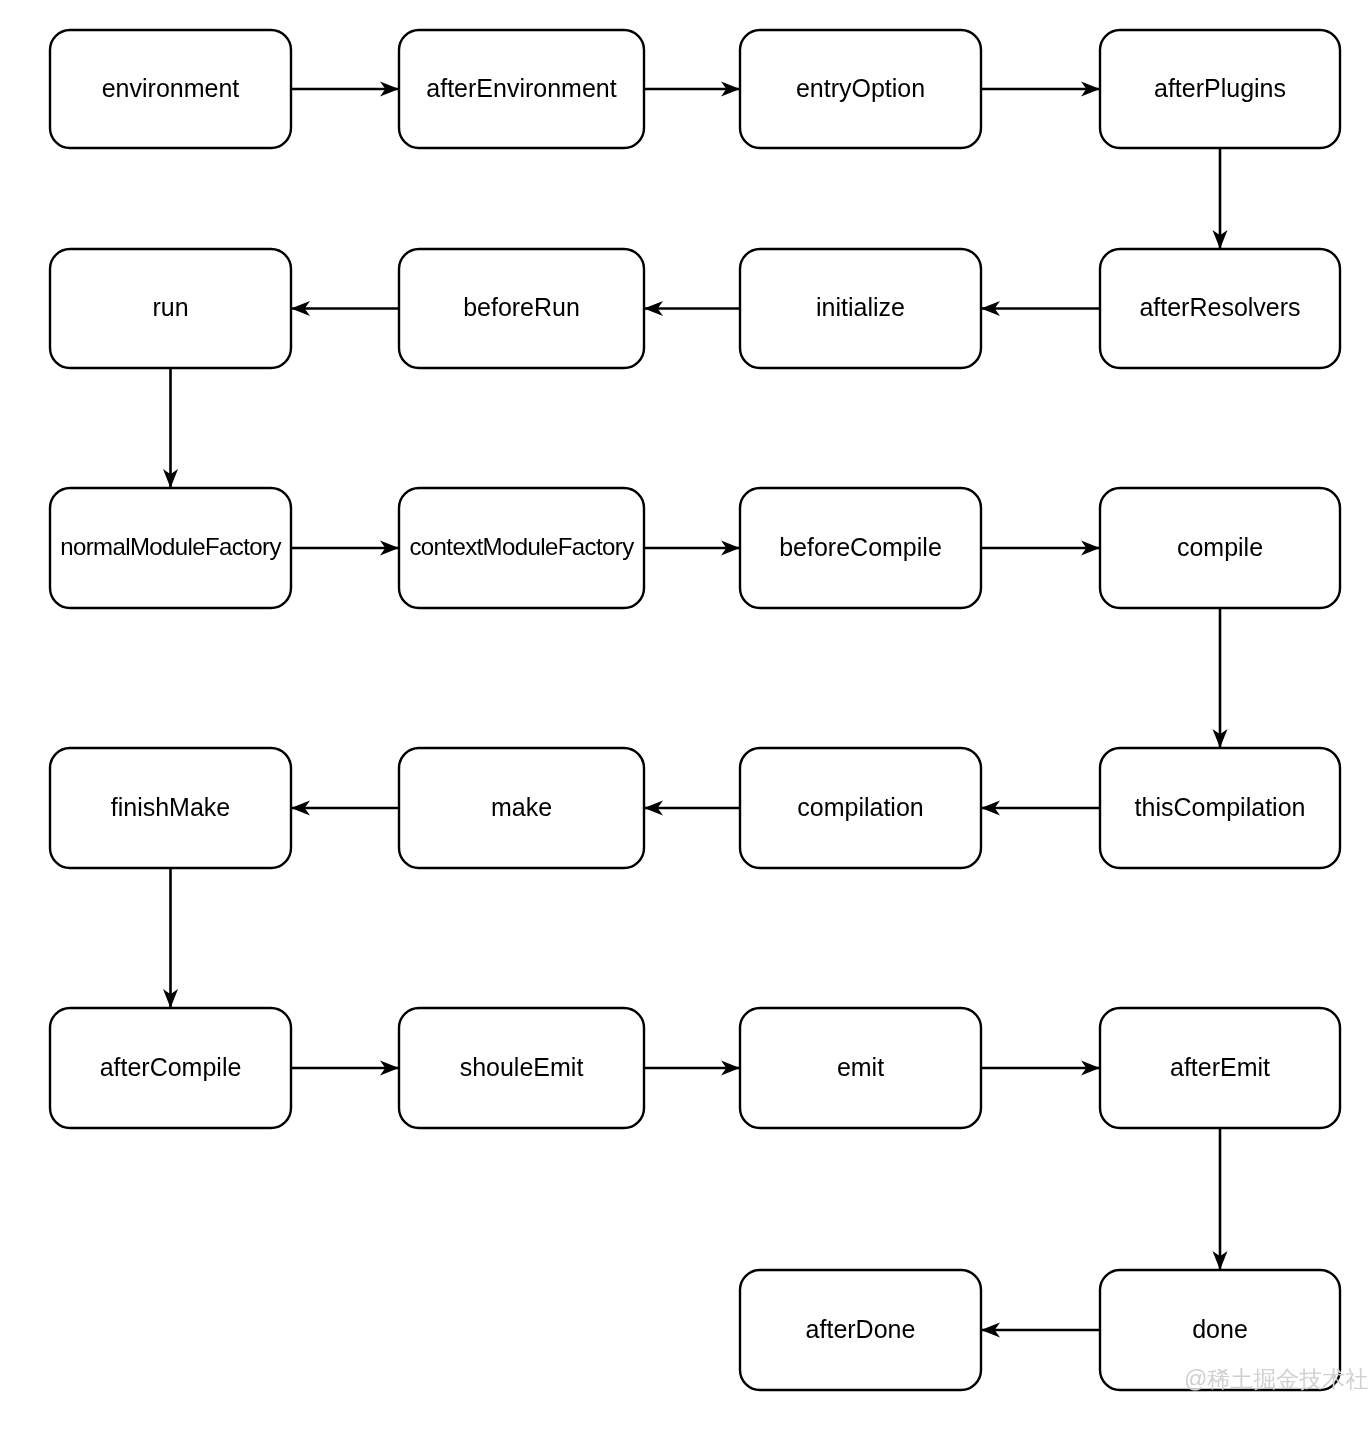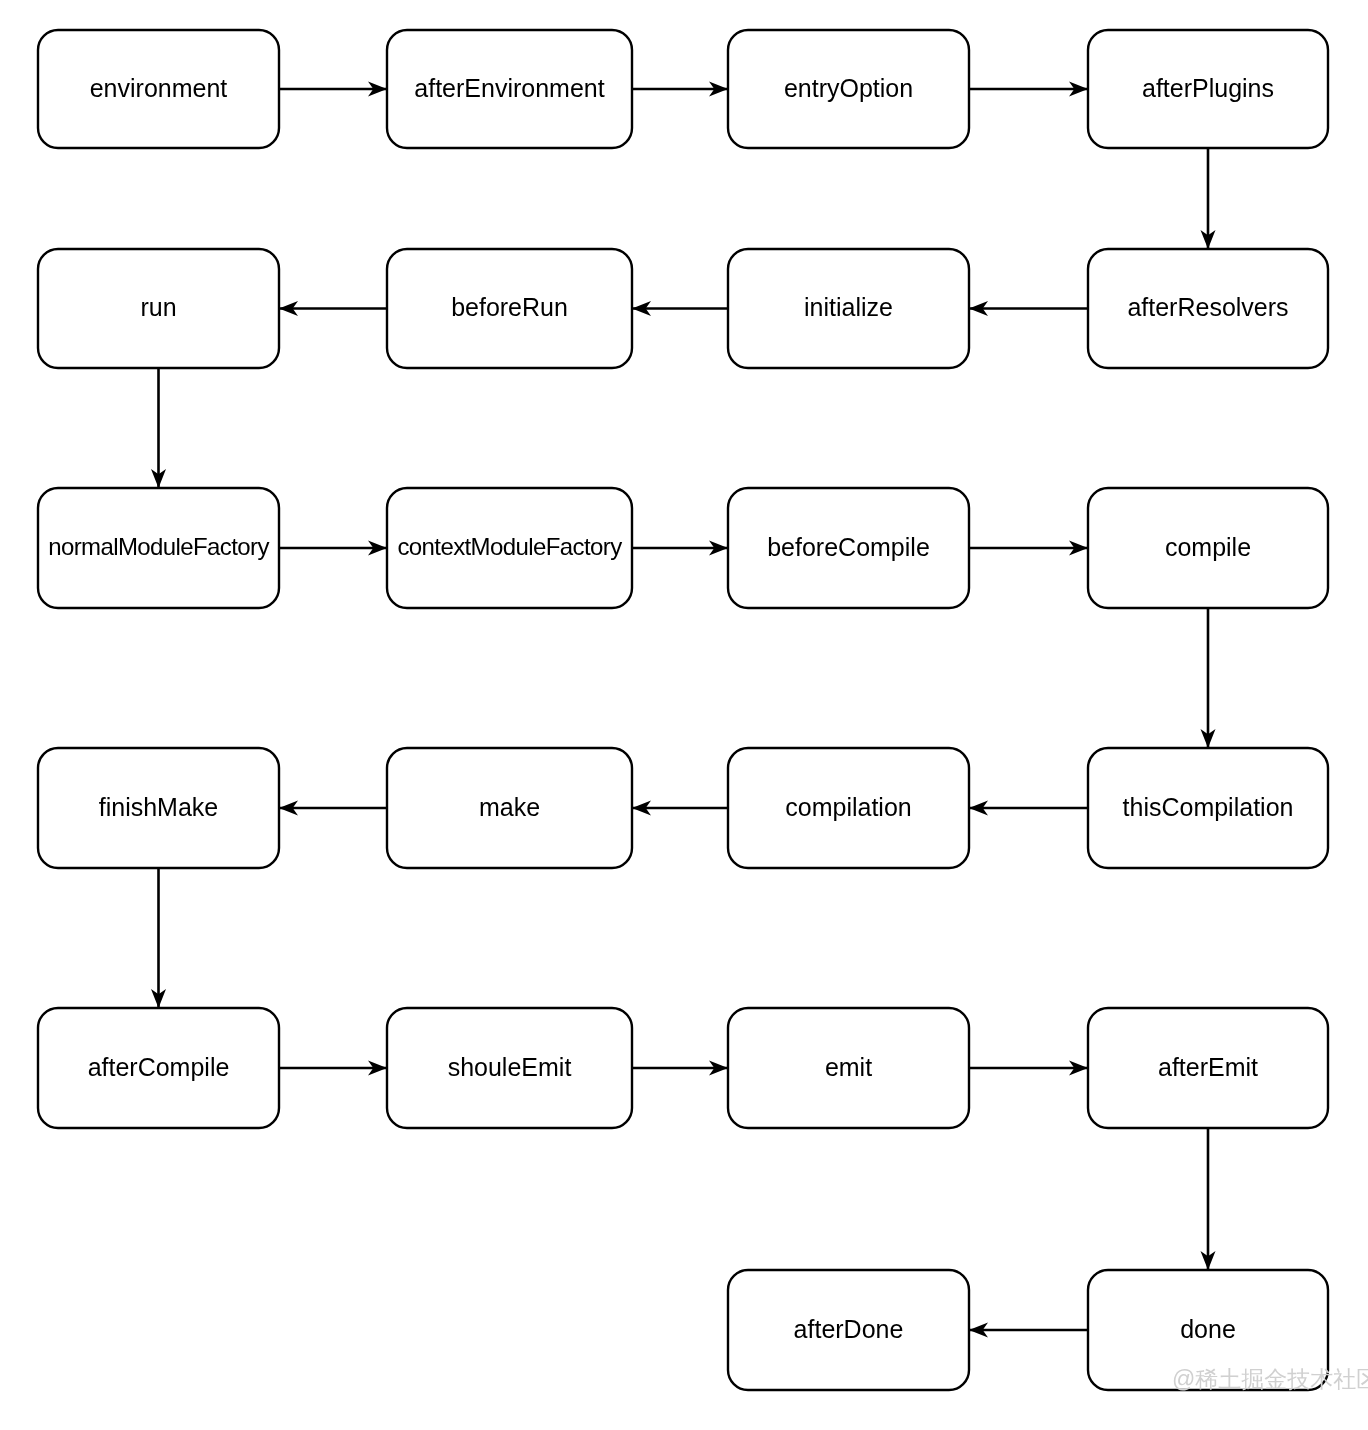--- a/index.html
+++ b/index.html
@@ -9,21 +9,21 @@
   }
   body {
     width: 1368px;
     height: 1430px;
     font-family: "Liberation Sans", sans-serif;
     position: relative;
     overflow: hidden;
   }
   #diagram-root {
     position: absolute;
-    left: 4px;
+    left: 16px;
     top: 0;
     width: 1204px;
     height: 1430px;
   }
   svg.flow {
     display: block;
     width: 1368px;
     height: 1430px;
   }
   .node-rect {

